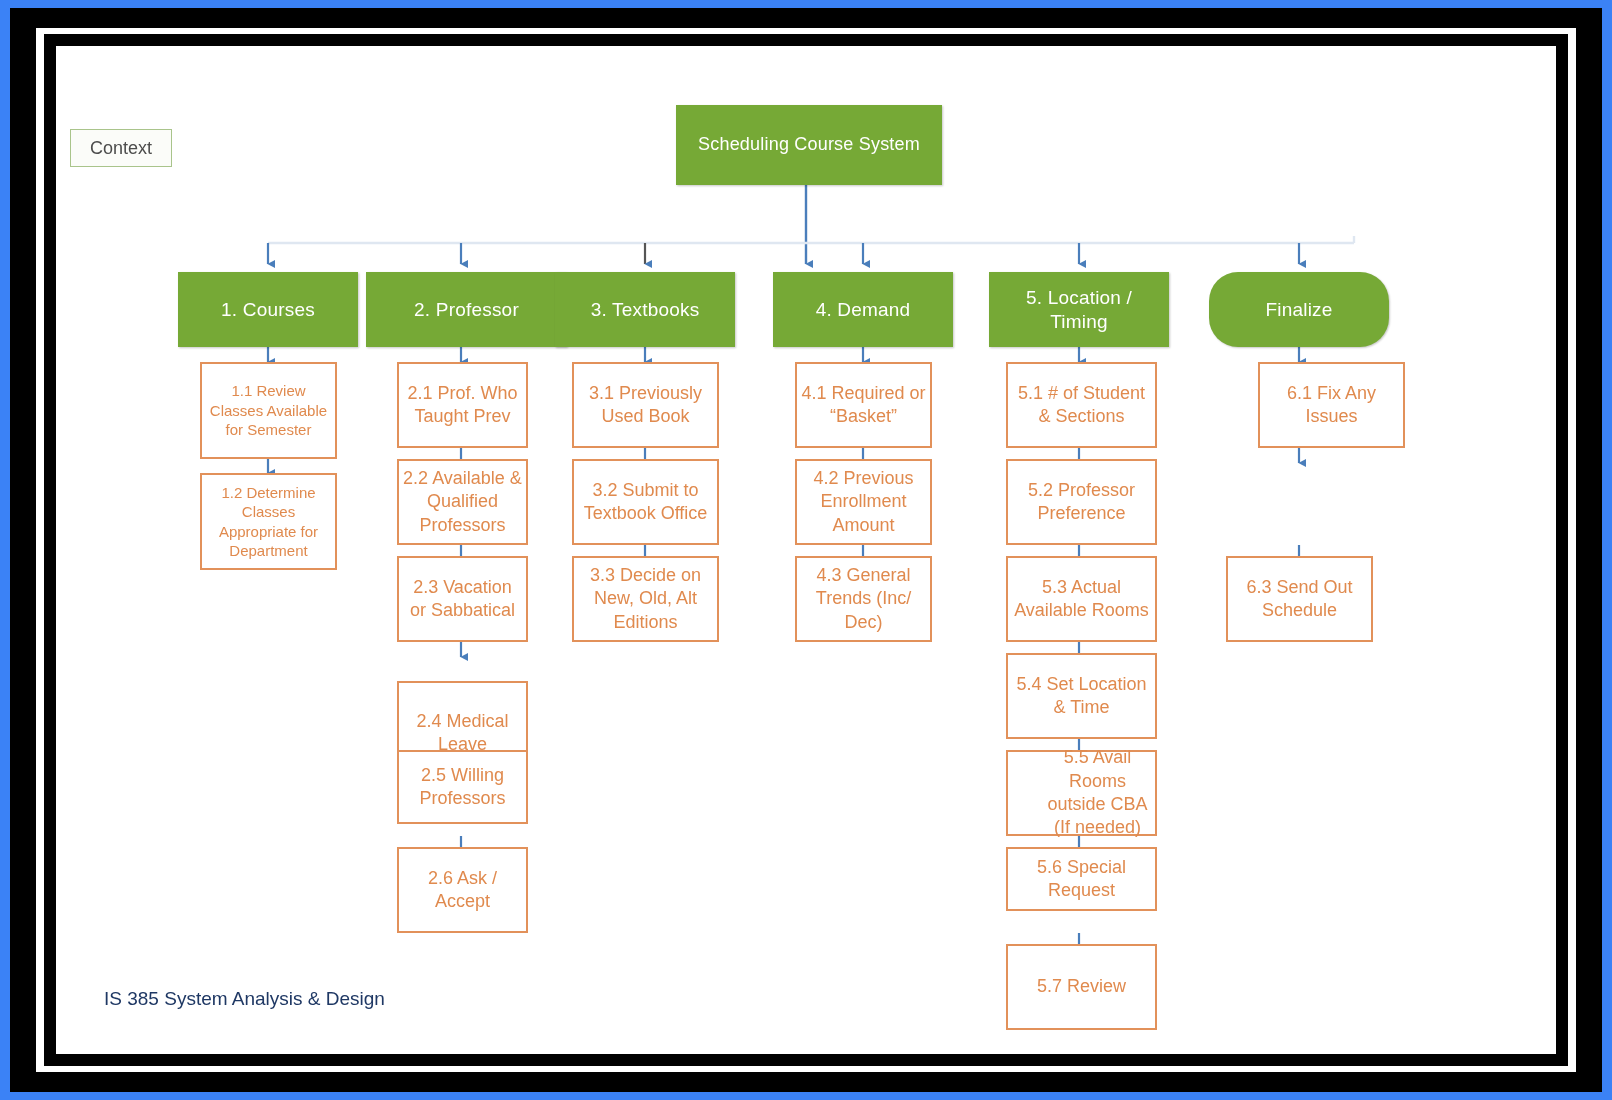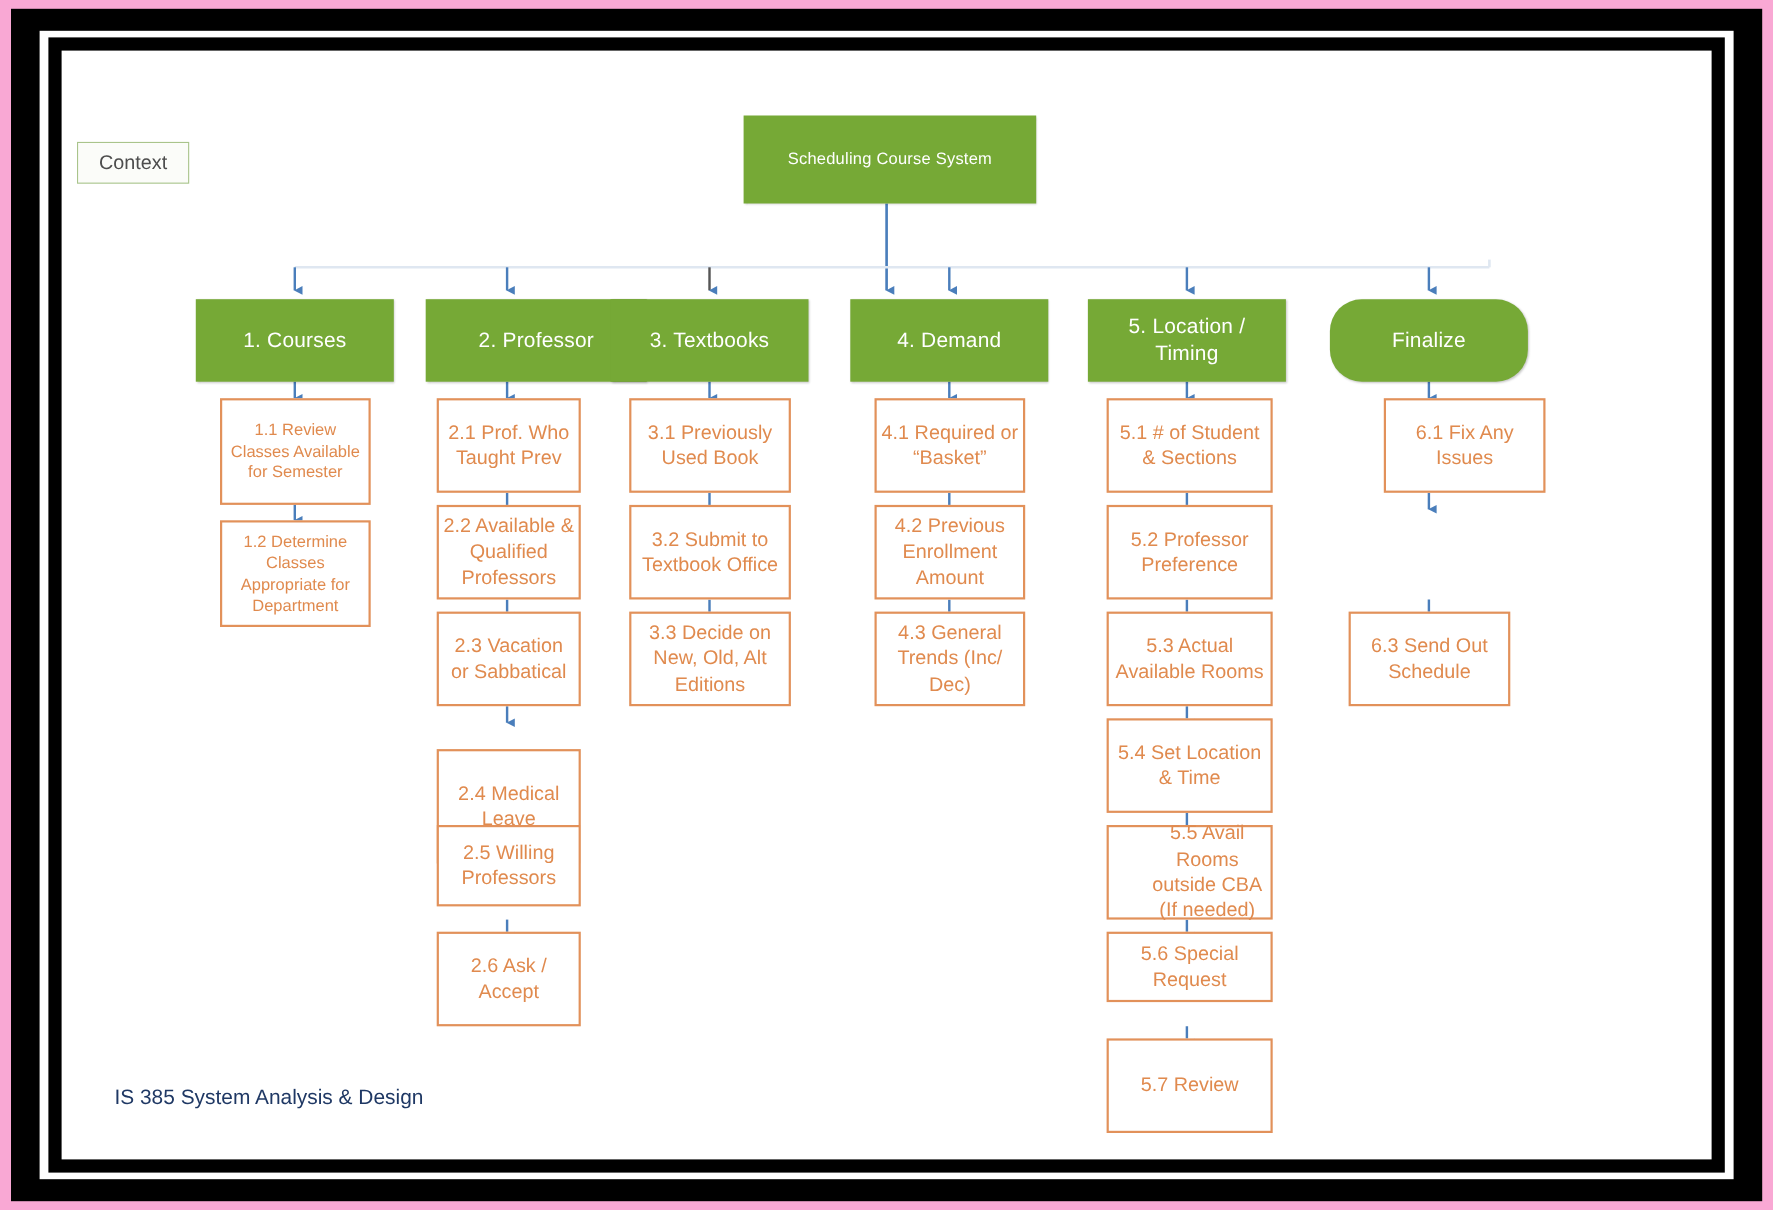--- a/index.html
+++ b/index.html
@@ -12,21 +12,21 @@
     height: 1100px;
     overflow: hidden;
     font-family: "Liberation Sans", sans-serif;
   }
 
   
   #frame-outer {
     position: absolute;
     left: 0; top: 0;
     width: 1612px; height: 1100px;
-    background: #f9a8d4;
+    background: #3b82f6;
     box-sizing: border-box;
   }
   #frame-black {
     position: absolute;
     left: 10px; top: 8px;
     width: 1592px; height: 1084px;
     background: #000000;
     box-sizing: border-box;
   }
   #frame-white-gap {
@@ -61,21 +61,21 @@
     justify-content: center;
     text-align: center;
     font-size: 19px;
     line-height: 1.22;
     letter-spacing: 0.2px;
     box-shadow: 1px 1px 2px rgba(0,0,0,0.22);
     padding: 2px 6px;
     box-sizing: border-box;
   }
   .root-box {
-    font-size: 15px;
+    font-size: 18px;
   }
   .sub-box {
     position: absolute;
     background: #ffffff;
     border: 2px solid #e2915a;
     color: #e08a4e;
     display: flex;
     align-items: center;
     justify-content: center;
     text-align: center;
@@ -179,21 +179,21 @@
     </svg>
 
     <div id="context-tag">Context</div>
 
     <div class="green-box root-box" style="left:620px; top:59px; width:266px; height:80px;">Scheduling Course System</div>
 
     <div class="green-box" style="left:122px; top:226px; width:180px; height:75px;">1. Courses</div>
     <div class="sub-box" style="left:144px; top:316px; width:137px; height:97px; font-size:15px;">1.1 Review Classes Available for Semester</div>
     <div class="sub-box" style="left:144px; top:427px; width:137px; height:97px; font-size:15px;">1.2 Determine Classes Appropriate for Department</div>
 
-    <div class="green-box" style="left:331px; top:226px; width:201px; height:75px;">2. Professor</div>
+    <div class="green-box" style="left:310px; top:226px; width:201px; height:75px;">2. Professor</div>
     <div class="sub-box" style="left:341px; top:316px; width:131px; height:86px;">2.1 Prof. Who Taught Prev</div>
     <div class="sub-box" style="left:341px; top:413px; width:131px; height:86px;">2.2 Available &amp; Qualified Professors</div>
     <div class="sub-box" style="left:341px; top:510px; width:131px; height:86px;">2.3 Vacation or Sabbatical</div>
     <div class="sub-box" style="left:341px; top:635px; width:131px; height:104px;">2.4 Medical Leave</div>
     <div class="sub-box" style="left:341px; top:704px; width:131px; height:74px;">2.5 Willing Professors</div>
     <div class="sub-box" style="left:341px; top:801px; width:131px; height:86px;">2.6 Ask / Accept</div>
 
     <div class="green-box" style="left:499px; top:226px; width:180px; height:75px;">3. Textbooks</div>
     <div class="sub-box" style="left:516px; top:316px; width:147px; height:86px;">3.1 Previously Used Book</div>
     <div class="sub-box" style="left:516px; top:413px; width:147px; height:86px;">3.2 Submit to Textbook Office</div>

